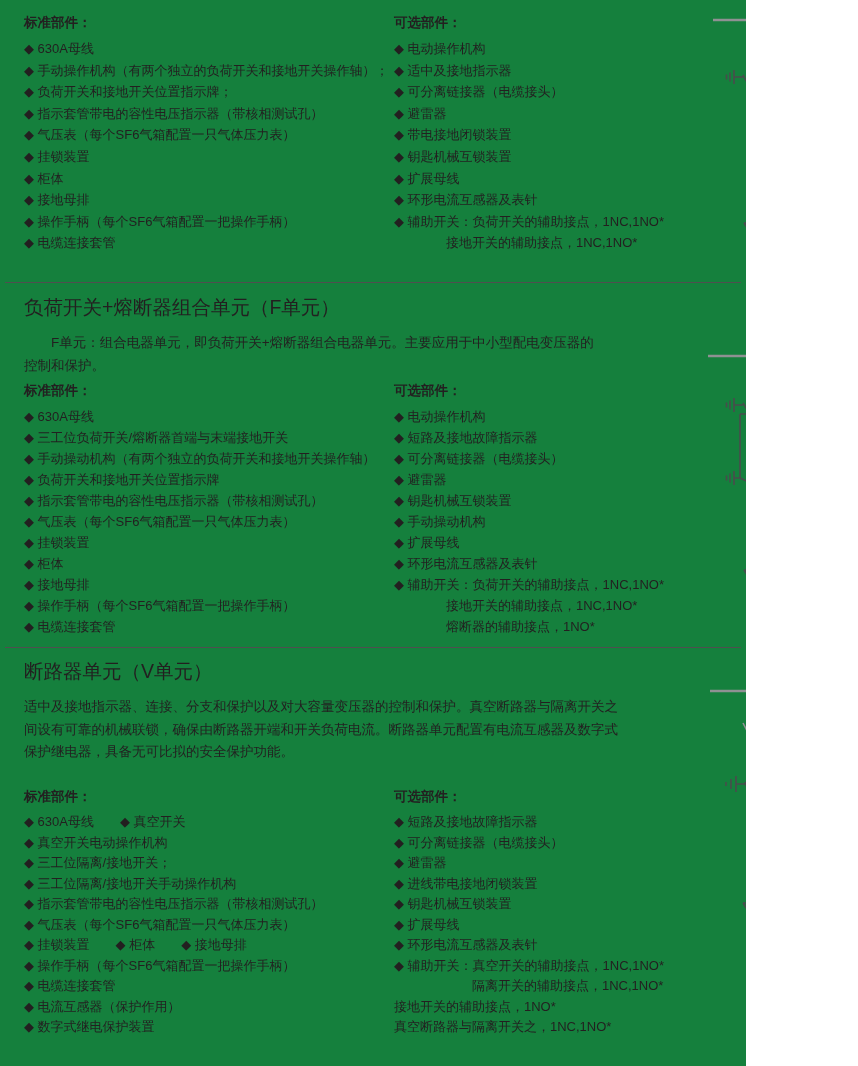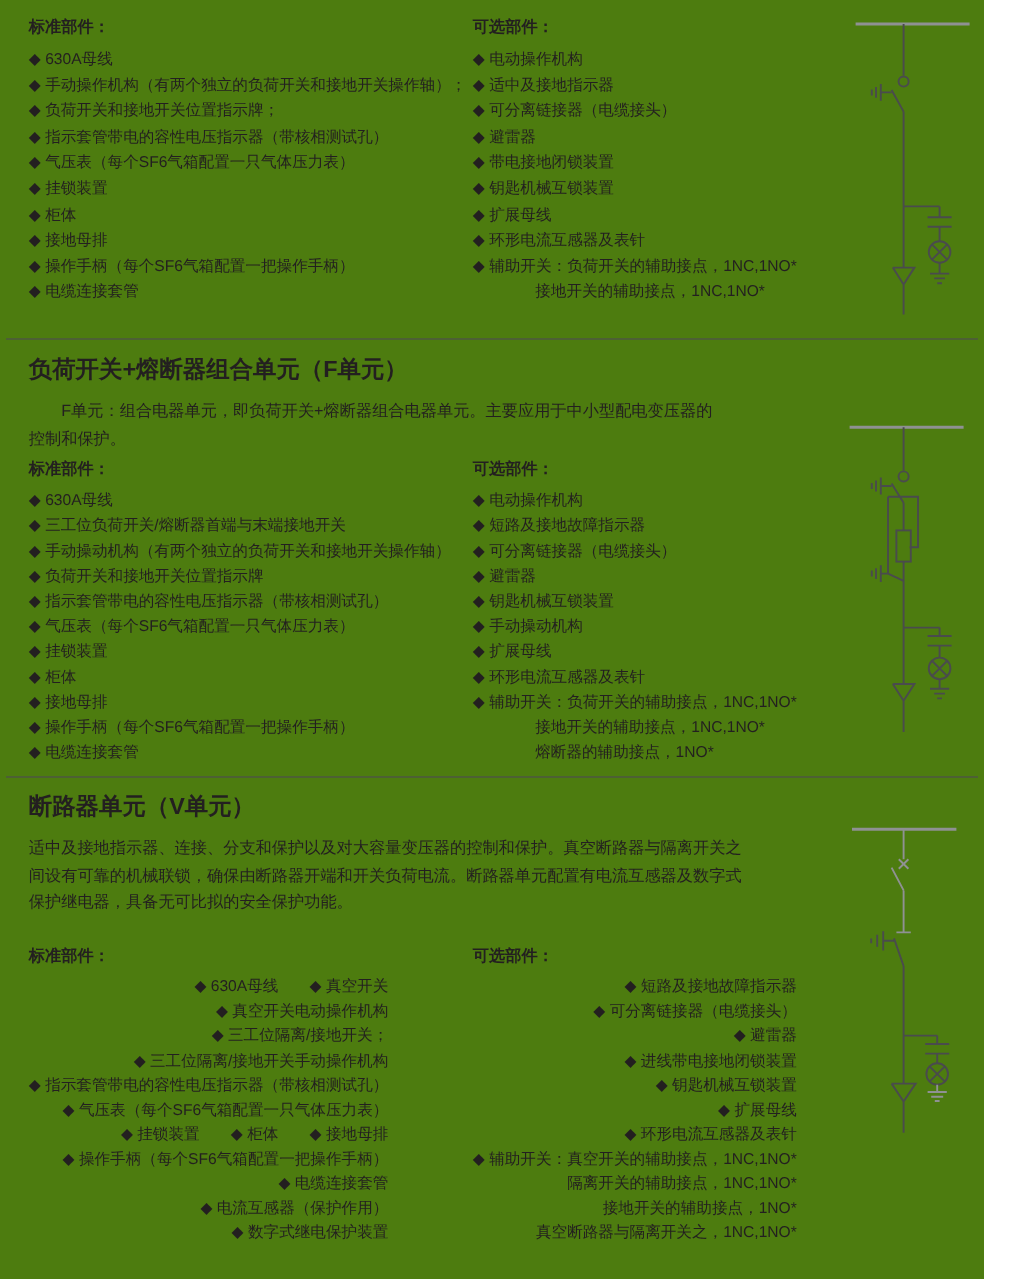--- a/index.html
+++ b/index.html
@@ -1,26 +1,26 @@
 <!DOCTYPE html>
 <html><head>
 <meta charset="utf-8">
 <style>
   html,body{margin:0;padding:0;background:#ffffff;}
   .page{
-    position:relative;width:820px;height:1066px;background:#4d7c0f;overflow:hidden;
+    position:relative;width:746px;height:1066px;background:#15803d;overflow:hidden;
     font-family:"Liberation Sans","DejaVu Sans",sans-serif;color:#231f20;
   }
   .abs{position:absolute;}
   .col-title{font-size:13.5px;font-weight:bold;line-height:17px;margin:0 0 7px 0;white-space:nowrap;}
   .li{font-size:13px;white-space:nowrap;}
   .s1 .li{line-height:21.6px;}
   .s2 .li{line-height:21px;}
-  .s3 .li{line-height:20.5px;text-align:right;}
-  .section-heading{font-size:19.5px;font-weight:bold;white-space:nowrap;}
+  .s3 .li{line-height:20.5px;}
+  .section-heading{font-size:19.5px;font-weight:normal;white-space:nowrap;}
   .para-line{font-size:13.5px;line-height:22.5px;white-space:nowrap;}
   .rule{left:5px;right:5px;height:0;border-top:1.6px solid #4f4f4f;}
   .s1-std{left:24px;top:14px;}
   .s1-opt{left:394px;top:14px;}
   .diag1{left:688px;top:4px;}
   .rule1{top:282px;}
   .s2-heading{left:24px;top:294px;}
   .s2-para{left:24px;top:332px;}
   .s2-std{left:24px;top:382px;}
   .s2-opt{left:394px;top:382px;}

